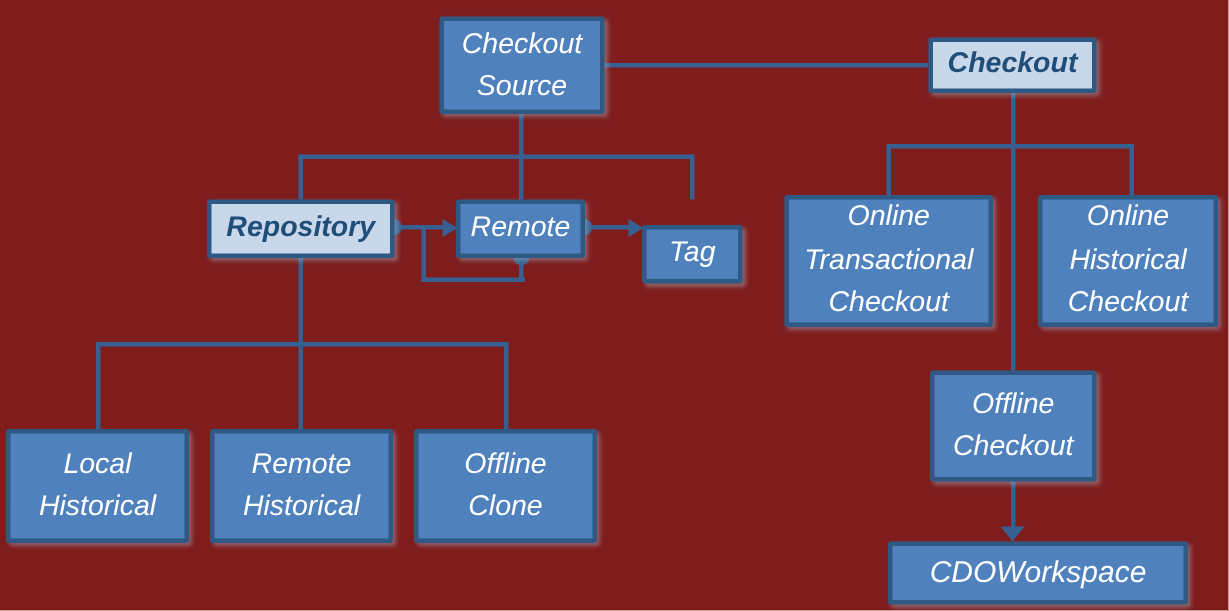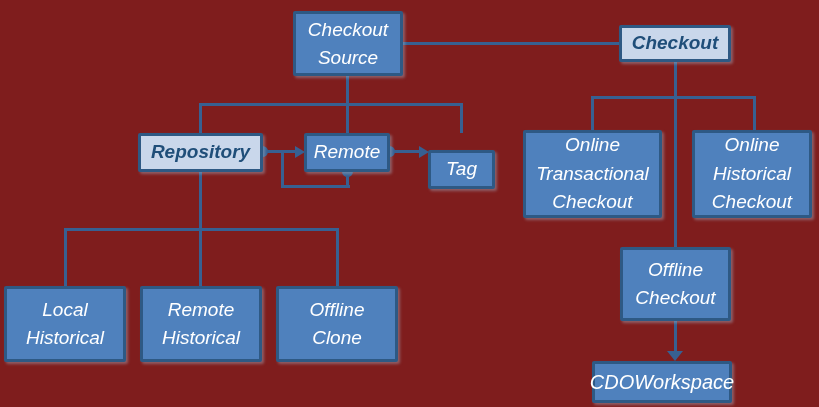--- a/index.html
+++ b/index.html
@@ -114,21 +114,21 @@
     <span class="lbl" style="line-height:1.5">Online
 Historical
 Checkout</span>
   </div>
 
   <div class="node dark" style="left:620px;top:247px;width:111px;height:74px">
     <span class="lbl">Offline
 Checkout</span>
   </div>
 
-  <div class="node dark" style="left:592px;top:361px;width:140px;height:42px">
+  <div class="node dark" style="left:592px;top:361px;width:200px;height:42px">
     <span class="lbl single" style="font-size:20px">CDOWorkspace</span>
   </div>
 
   <div class="node dark" style="left:4px;top:286px;width:122px;height:76px">
     <span class="lbl">Local
 Historical</span>
   </div>
 
   <div class="node dark" style="left:140px;top:286px;width:122px;height:76px">
     <span class="lbl">Remote

